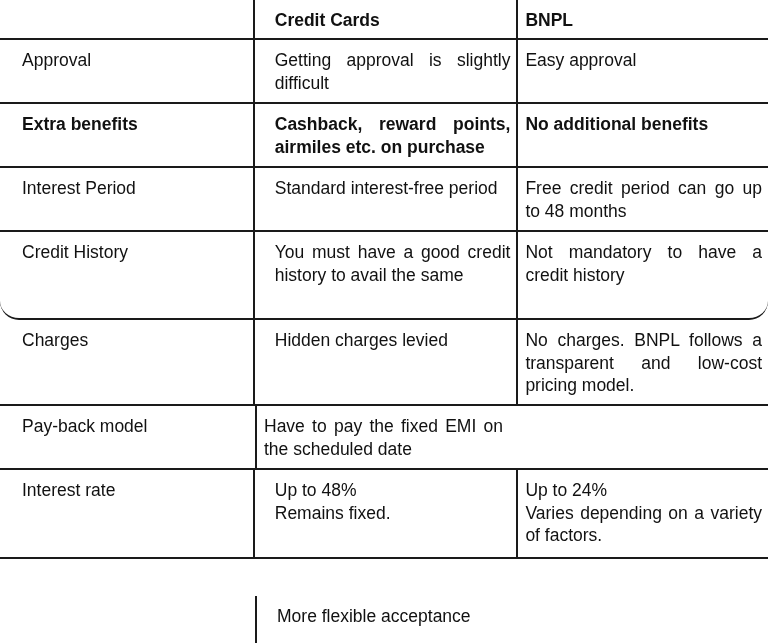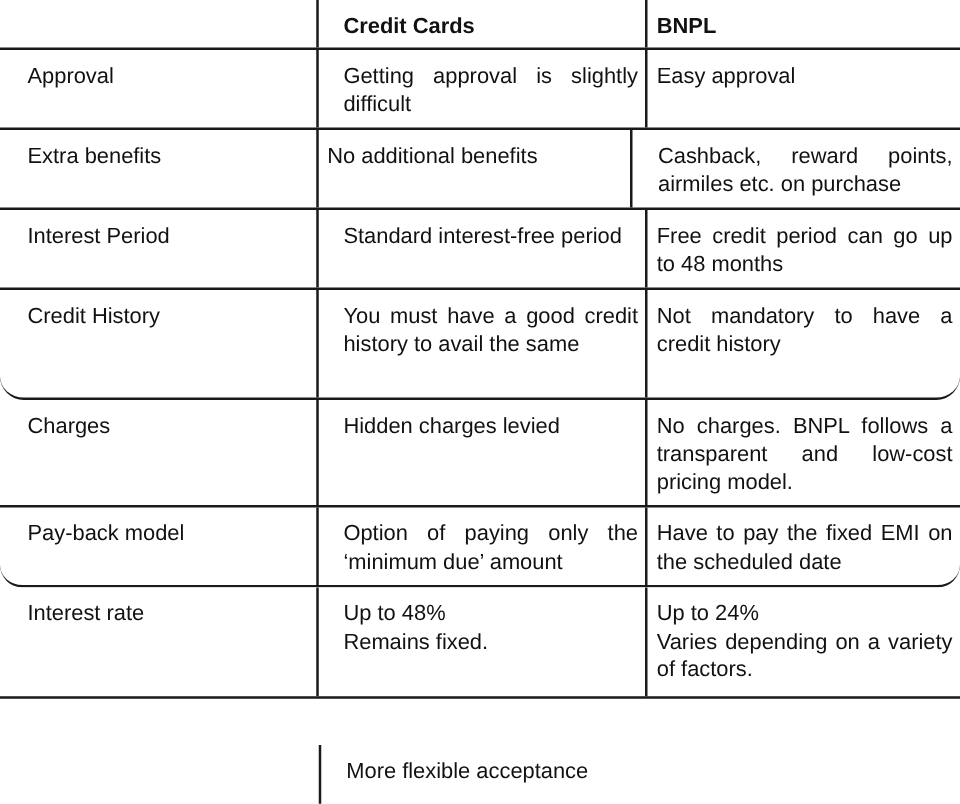--- a/index.html
+++ b/index.html
@@ -63,47 +63,46 @@
     <div class="cell c2">Credit Cards</div>
     <div class="cell c3">BNPL</div>
   </div>
 
   <div class="row" style="height:64px;">
     <div class="cell c1">Approval</div>
     <div class="cell c2">Getting approval is slightly difficult</div>
     <div class="cell c3">Easy approval</div>
   </div>
 
-  <div class="row" style="height:64px;">
+  <div class="row" style="height:64px;font-weight:bold;">
     <div class="cell c1">Extra benefits</div>
+    <div class="cell c2">Cashback, reward points, airmiles etc. on purchase</div>
     <div class="cell c3">No additional benefits</div>
-    <div class="cell c2">Cashback, reward points, airmiles etc. on purchase</div>
   </div>
 
   <div class="row" style="height:64px;">
     <div class="cell c1">Interest Period</div>
     <div class="cell c2">Standard interest-free period</div>
     <div class="cell c3">Free credit period can go up to 48 months</div>
   </div>
 
   <div class="row" style="height:88px;border-radius:19px;">
     <div class="cell c1">Credit History</div>
     <div class="cell c2">You must have a good credit history to avail the same</div>
     <div class="cell c3">Not mandatory to have a credit history</div>
   </div>
 
   <div class="row" style="height:86px;">
     <div class="cell c1">Charges</div>
     <div class="cell c2">Hidden charges levied</div>
     <div class="cell c3">No charges. BNPL follows a transparent and low-cost pricing model.</div>
   </div>
 
-  <div class="row" style="height:64px;border-radius:18px;">
+  <div class="row" style="height:64px;">
     <div class="cell c1">Pay-back model</div>
-    <div class="cell c2">Option of paying only the ‘minimum due’ amount</div>
     <div class="cell c3">Have to pay the fixed EMI on the scheduled date</div>
   </div>
 
   <div class="row" style="height:89px;">
     <div class="cell c1">Interest rate</div>
     <div class="cell c2">
       <span class="line">Up to 48%</span>
       <span class="line">Remains fixed.</span>
     </div>
     <div class="cell c3">

